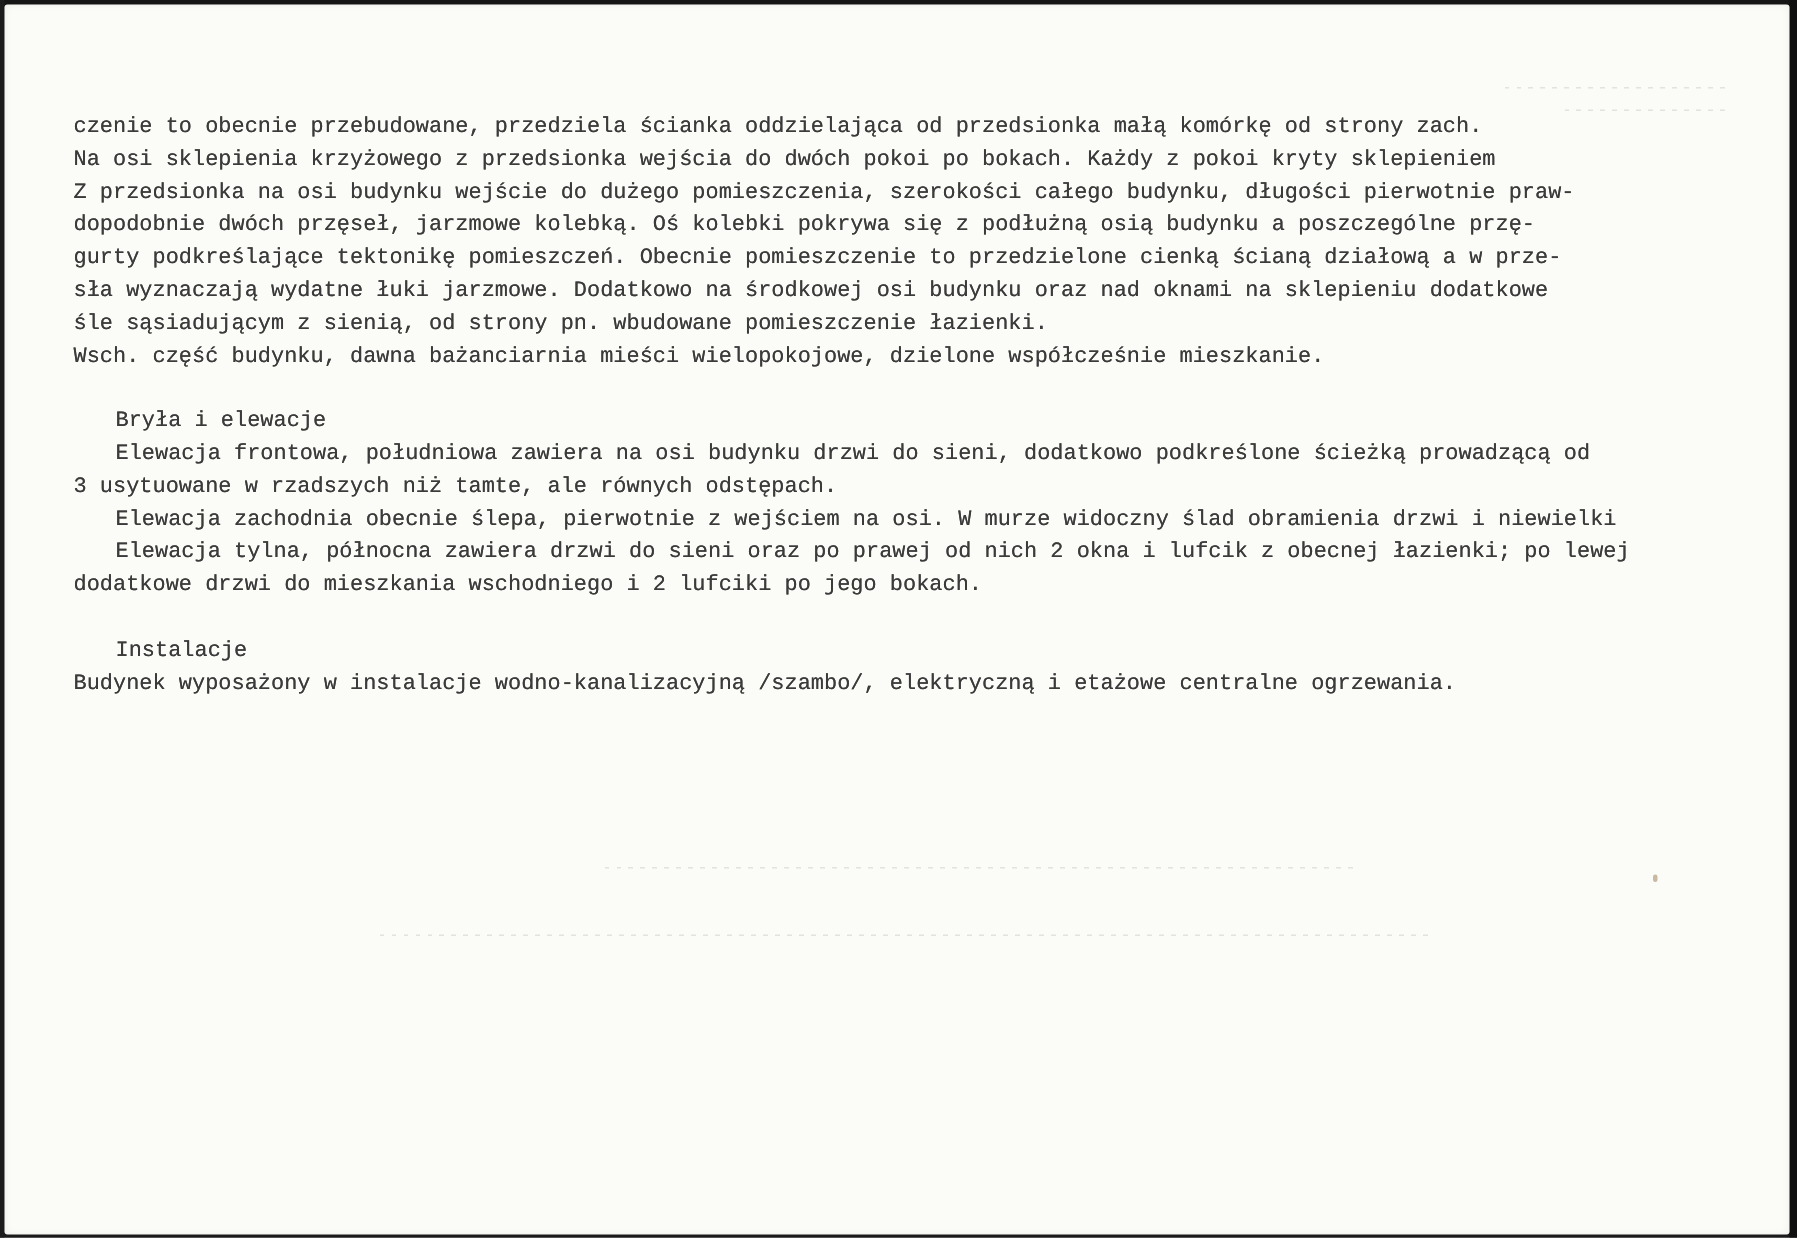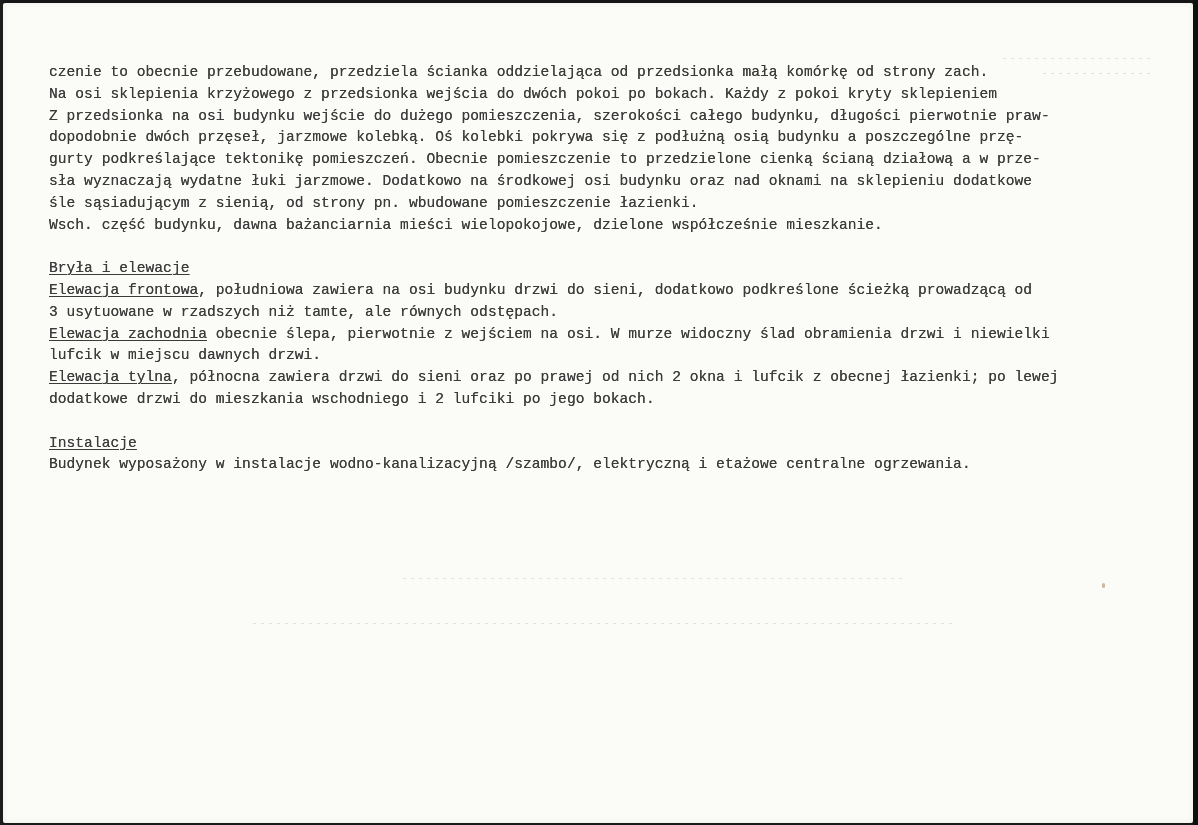--- a/index.html
+++ b/index.html
@@ -40,40 +40,40 @@
     .left-edge {
       position: absolute;
       left: 0; top: 0;
       width: 3px;
       height: 825px;
       background: #1c1c1c;
     }
     .text-block {
       position: absolute;
       left: 49px;
-      top: 62px;
+      top: 75px;
       width: 1140px;
       font-family: "Liberation Mono", "DejaVu Sans Mono", monospace;
       font-size: 14.6px;
       line-height: 21.8px;
       color: #3b3b3b;
       letter-spacing: 0.02px;
       text-shadow: 0 0 0.3px #555;
     }
     .line {
       white-space: pre;
       height: 21.8px;
     }
     .gap {
       height: 21.8px;
     }
     .u {
-      text-decoration: underline;
       text-underline-offset: 2px;
       text-decoration-thickness: 1px;
+      margin-left: 28px;
     }
     .speck {
       position: absolute;
       width: 3px;
       height: 5px;
       border-radius: 2px;
       background: #c9b9a0;
     }
     .faint-row {
       position: absolute;
@@ -112,21 +112,20 @@
   <div class="gap"></div>
 
   <div>
     <div class="line"><span class="u">Bryła i elewacje</span></div>
 
     <div class="line"><span class="u">Elewacja frontowa</span><span>, południowa zawiera na osi budynku drzwi do sieni, dodatkowo podkreślone ścieżką prowadzącą od</span></div>
     <div class="line">3 usytuowane w rzadszych niż tamte, ale równych odstępach.</div>
 
 
     <div class="line"><span class="u">Elewacja zachodnia</span><span> obecnie ślepa, pierwotnie z wejściem na osi. W murze widoczny ślad obramienia drzwi i niewielki</span></div>
-    <div class="line">lufcik w miejscu dawnych drzwi.</div>
 
     <div class="line"><span class="u">Elewacja tylna</span><span>, północna zawiera drzwi do sieni oraz po prawej od nich 2 okna i lufcik z obecnej łazienki; po lewej</span></div>
     <div class="line">dodatkowe drzwi do mieszkania wschodniego i 2 lufciki po jego bokach.</div>
   </div>
 
   <div class="gap"></div>
 
   <div>
     <div class="line"><span class="u">Instalacje</span></div>
     <div class="line">Budynek wyposażony w instalacje wodno-kanalizacyjną /szambo/, elektryczną i etażowe centralne ogrzewania.</div>

